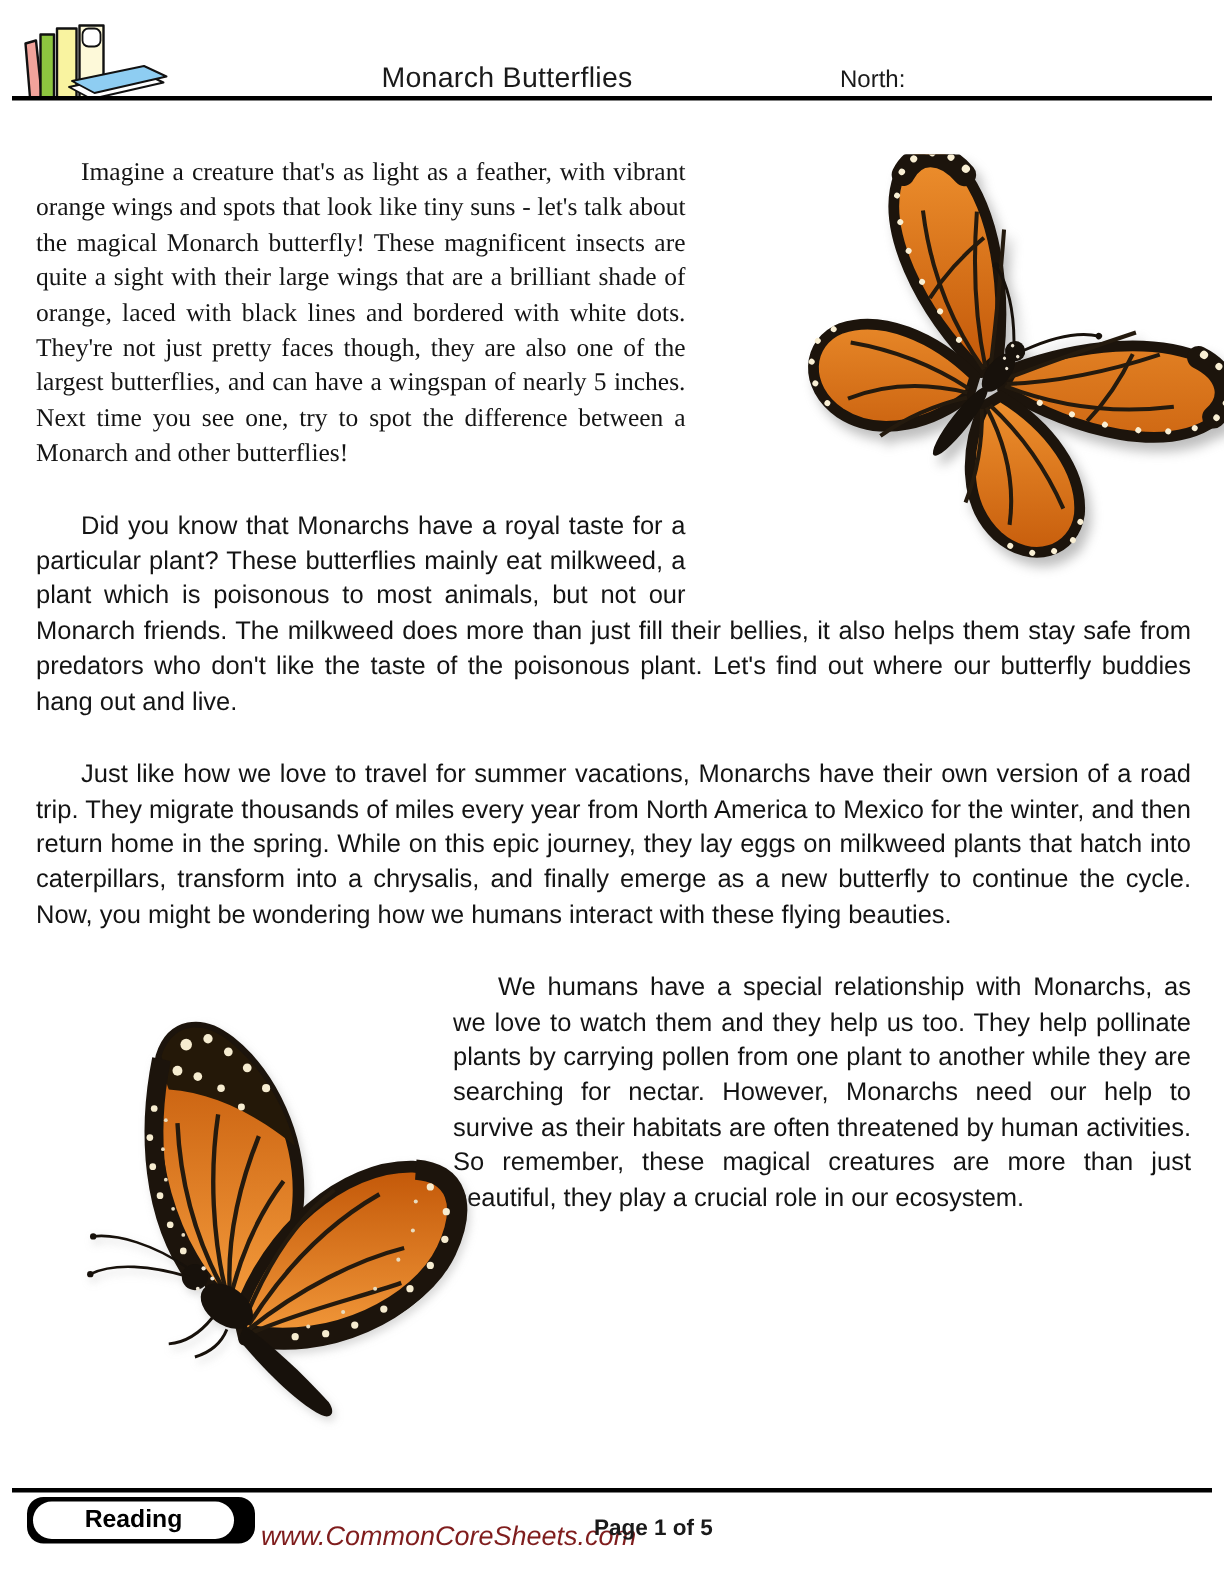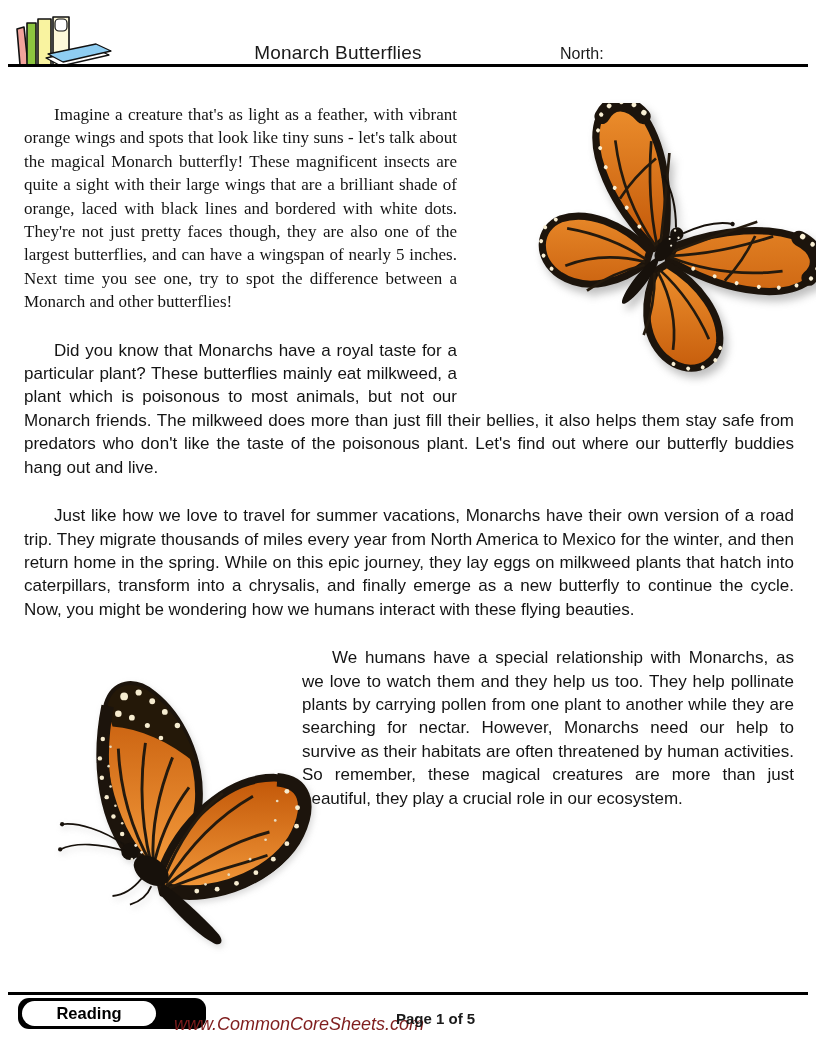--- a/index.html
+++ b/index.html
@@ -20,21 +20,21 @@
   main p.p1{margin-top:36px;font-family:Liberation Serif, serif;}
   .fig{display:block;}
   .fig-right{float:right;width:331px;height:300px;margin:0 0 4px 6px;}
   .fig-left{float:left;width:272px;height:310px;margin:0 6px 4px 0;}
   .fig-right svg{filter:drop-shadow(4px 6px 4px rgba(110,110,110,.45));}
   .fig-left svg{filter:drop-shadow(2px 3px 3px rgba(130,130,130,.3));}
 
   
   .footer-rule{position:absolute;left:8px;right:8px;top:992px;height:3px;background:#000;}
   .badge{position:absolute;left:18px;top:998px;width:152px;height:31px;
-         background:#000;border-radius:11px;padding-left:36px;}
+         background:#000;border-radius:11px;}
   .badge-pill{position:absolute;left:4px;top:3px;width:134px;height:25px;background:#fff;
               border-radius:999px;display:flex;align-items:center;justify-content:center;
               font-weight:bold;font-size:16.5px;color:#000;}
   .website{position:absolute;left:174px;top:1014px;font-size:18px;color:#7f1d1d;font-style:italic;}
   .page-num{position:absolute;left:396px;top:1010px;font-size:15px;color:#1a1a1a;font-weight:bold;}
 </style>
 </head>
 <body>
 
 <div class="page">

